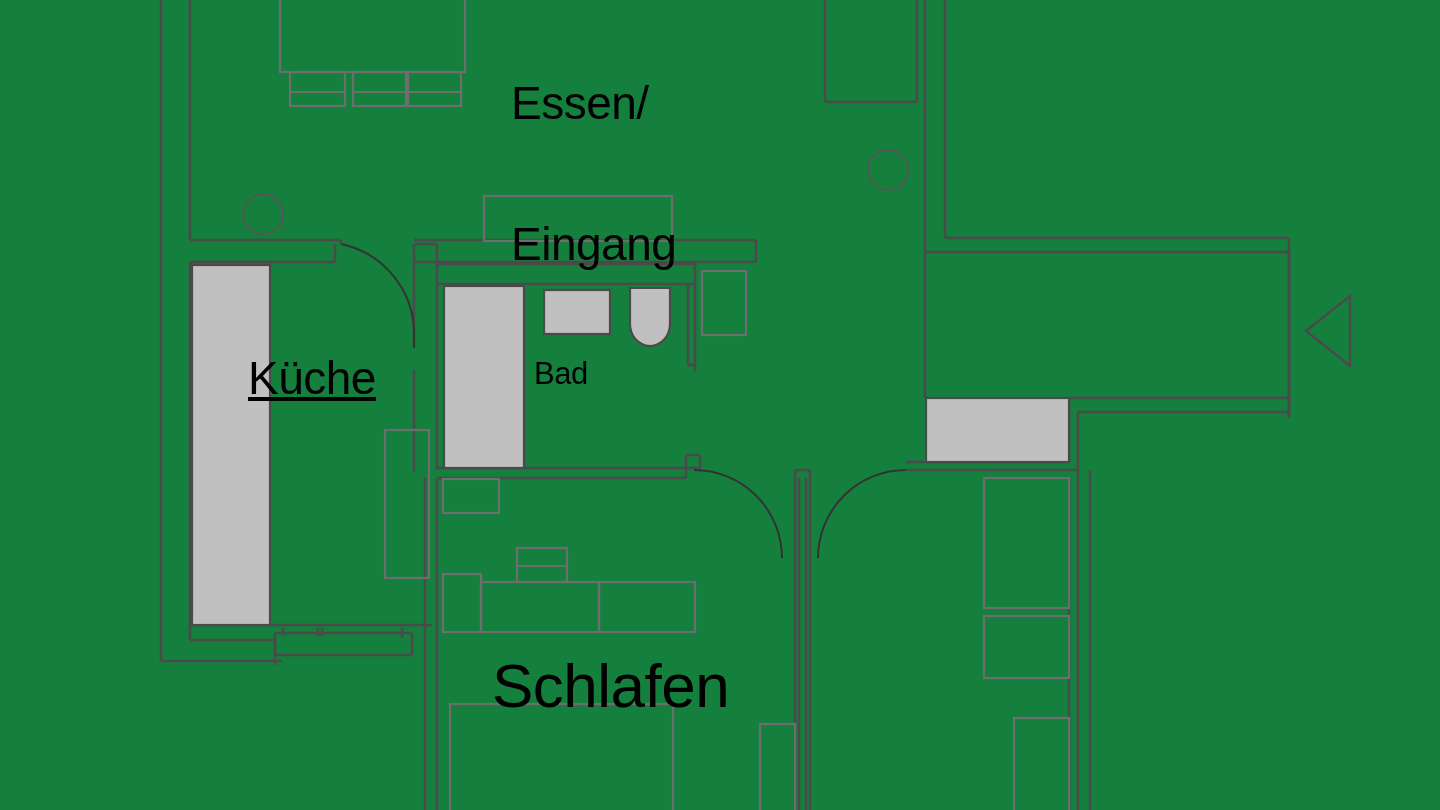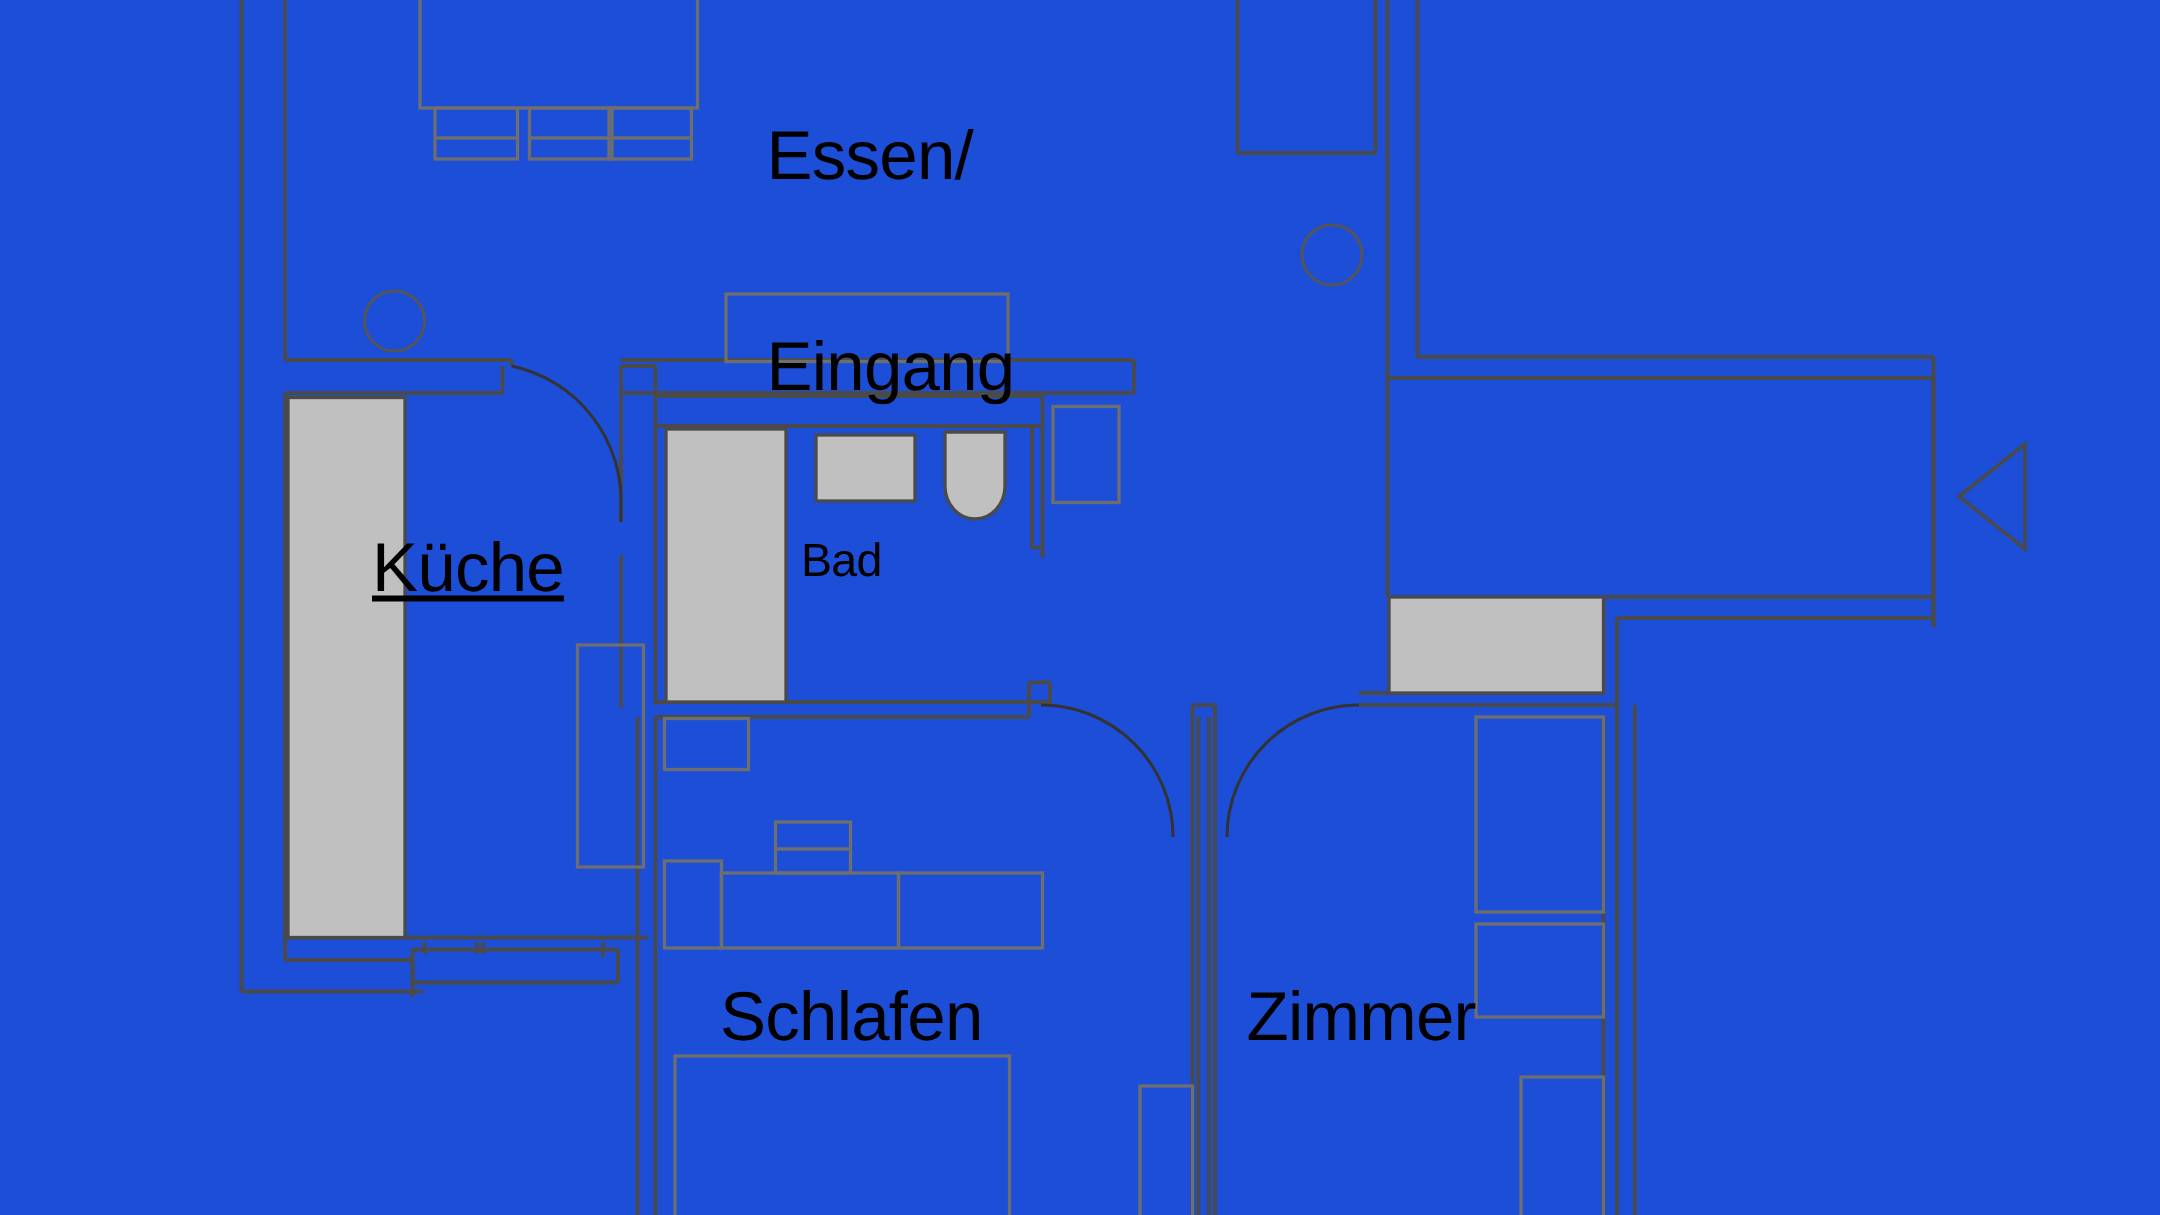--- a/index.html
+++ b/index.html
@@ -4,21 +4,21 @@
 <style>
   html, body {
     margin: 0;
     padding: 0;
     background: #ffffff;
   }
   #plan-root {
     position: relative;
     width: 1440px;
     height: 810px;
-    background: #1d4ed8;
+    background: #15803d;
     overflow: hidden;
     font-family: "Liberation Sans", sans-serif;
   }
   svg#floorplan {
     position: absolute;
     top: 0; left: 0;
     width: 1440px;
     height: 810px;
     display: block;
   }
@@ -205,17 +205,16 @@
   <div class="room-label" style="left:511px; top:-14px; font-size:46px;">
     <div>Essen/</div>
     <div>Eingang</div>
   </div>
 
   <div class="room-label" style="left:248px; top:355px; font-size:46px;text-decoration:underline;">Küche</div>
 
   <div class="room-label" style="left:534px; top:358px; font-size:31px;text-align:center;">Bad</div>
 
 
-  <div class="room-label" style="left:480px; top:654px; font-size:46px;text-align:center;">Schlafen</div>
-
-  <div class="room-label" style="left:831px; top:654px; font-size:46px;">Zimmer</div>
+  <div class="room-label" style="left:492px; top:654px; font-size:62px;text-align:center;">Schlafen</div>
+
 
 </div>
 
 </body></html>

